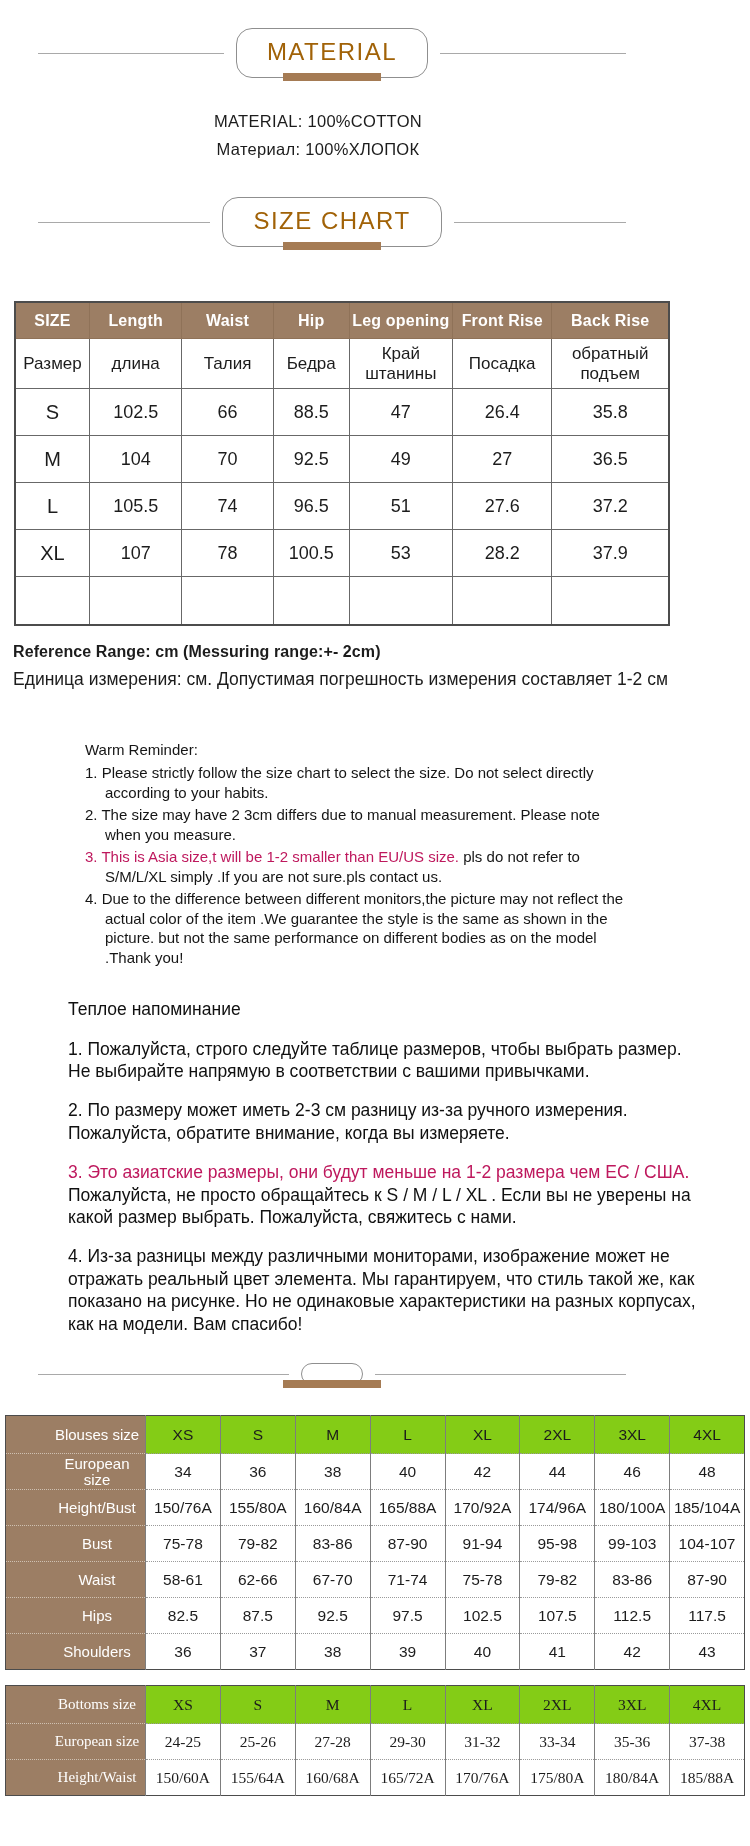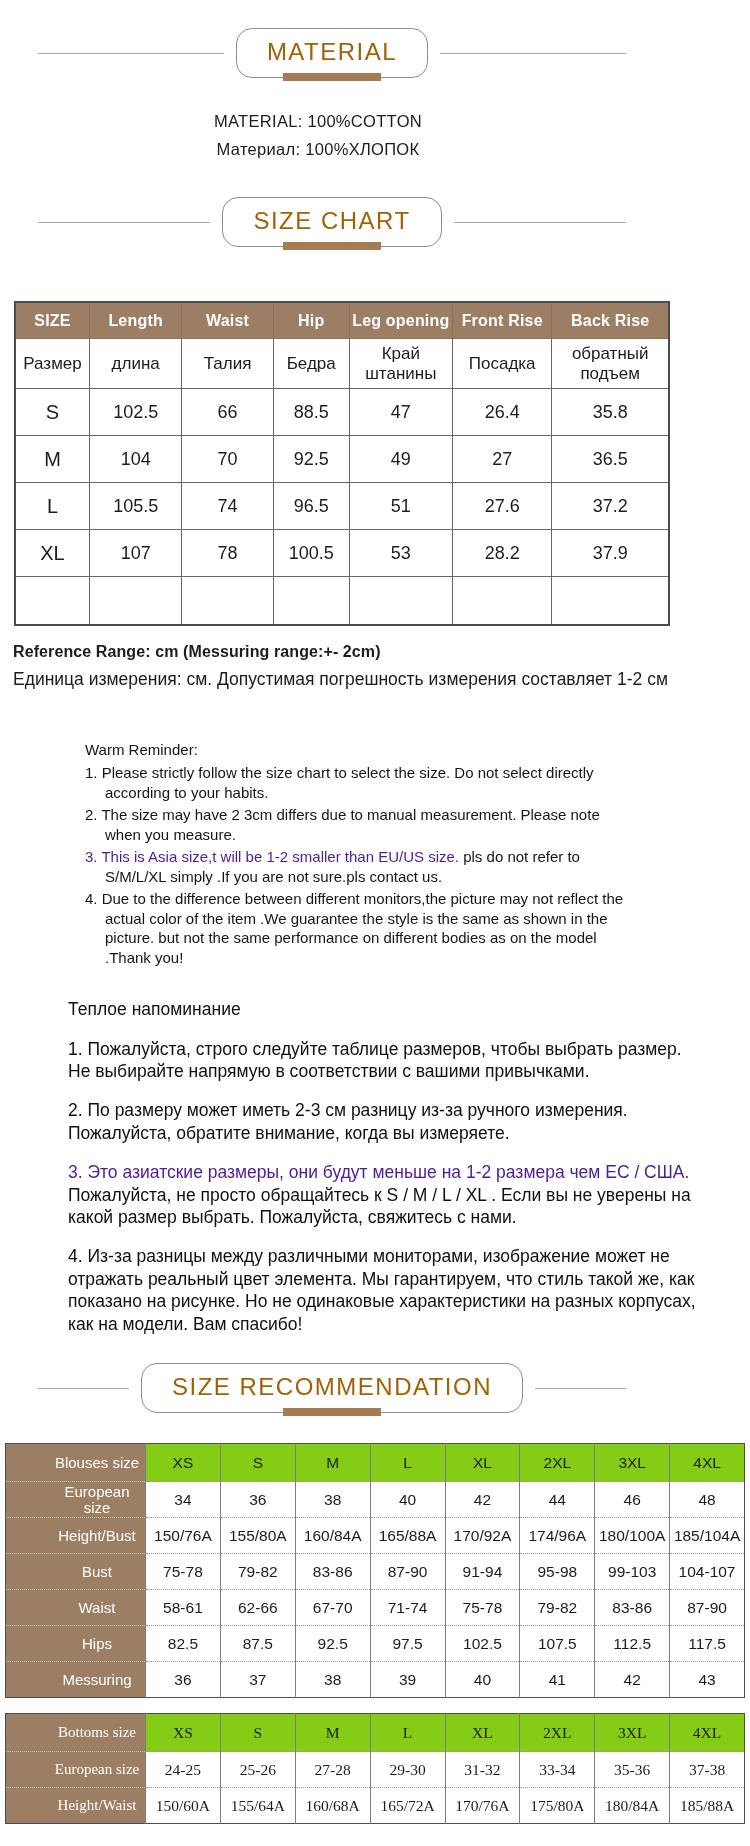--- a/index.html
+++ b/index.html
@@ -35,21 +35,21 @@
   #size-chart .empty-row td{height:45px;}
   .c0{width:11.4%;} .c1{width:14.1%;} .c2{width:14.0%;} .c3{width:11.6%;}
   .c4{width:15.8%;} .c5{width:15.2%;} .c6{width:17.9%;}
   
   .note-en{margin:17px 0 0 13px;font-size:16px;font-weight:600;letter-spacing:.1px;}
   .note-ru{margin:8px 0 0 13px;font-size:17.5px;font-weight:500;}
   
   .wr-en{margin:50px 0 0 85px;width:548px;font-size:15px;line-height:1.33;color:#151515;}
   .wr-en .wr-title{margin-bottom:3px;}
   .wr-en .wr-item{padding-left:20px;text-indent:-20px;margin-top:2px;}
-  .red{color:#4c1d95;}
+  .red{color:#be185d;}
   .wr-ru{margin:30px 0 0 68px;width:648px;font-size:17.5px;line-height:1.28;color:#101010;}
   .wr-ru .wr-title{margin-bottom:4px;}
   .wr-ru .ru-item{margin-top:17px;}
   .wr-ru .ru-line{margin:0;}
   
   .rec-table{margin-left:5px;width:740px;border:1.5px solid #4c4c4c;}
   #rec-blouses{margin-top:30px;}
   #rec-bottoms{margin-top:15px;font-family:Liberation Serif, serif;}
   .rec-table td{
     text-align:center;vertical-align:middle;font-size:15.5px;height:33px;
@@ -187,21 +187,20 @@
   <div class="ru-item">
     <div class="ru-line red">3. Это азиатские размеры, они будут меньше на 1-2 размера чем ЕС / США.</div>
     <div class="ru-line">Пожалуйста, не просто обращайтесь к S / M / L / XL . Если вы не уверены на какой размер выбрать. Пожалуйста, свяжитесь с нами.</div>
   </div>
   <div class="ru-item">4. Из-за разницы между различными мониторами, изображение может не отражать реальный цвет элемента. Мы гарантируем, что стиль такой же, как показано на рисунке. Но не одинаковые характеристики на разных корпусах, как на модели. Вам спасибо!</div>
 </div>
 
 <div class="heading-row" style="margin-top:28px;">
   <span class="hline"></span>
   <span class="pill">
-    <span>SIZE RECOMMENDATION</span>
     <span class="accent-bar"></span>
   </span>
   <span class="hline"></span>
 </div>
 
 <table id="rec-blouses" class="rec-table">
   <tbody id="rec-blouses-body">
       <tr class="first-row">
         <td class="rec-label">Blouses size</td>
         <td>XS</td>
@@ -262,21 +261,21 @@
         <td>82.5</td>
         <td>87.5</td>
         <td>92.5</td>
         <td>97.5</td>
         <td>102.5</td>
         <td>107.5</td>
         <td>112.5</td>
         <td>117.5</td>
       </tr>
       <tr>
-        <td class="rec-label">Messuring</td>
+        <td class="rec-label">Shoulders</td>
         <td>36</td>
         <td>37</td>
         <td>38</td>
         <td>39</td>
         <td>40</td>
         <td>41</td>
         <td>42</td>
         <td>43</td>
       </tr>
     </tbody>

